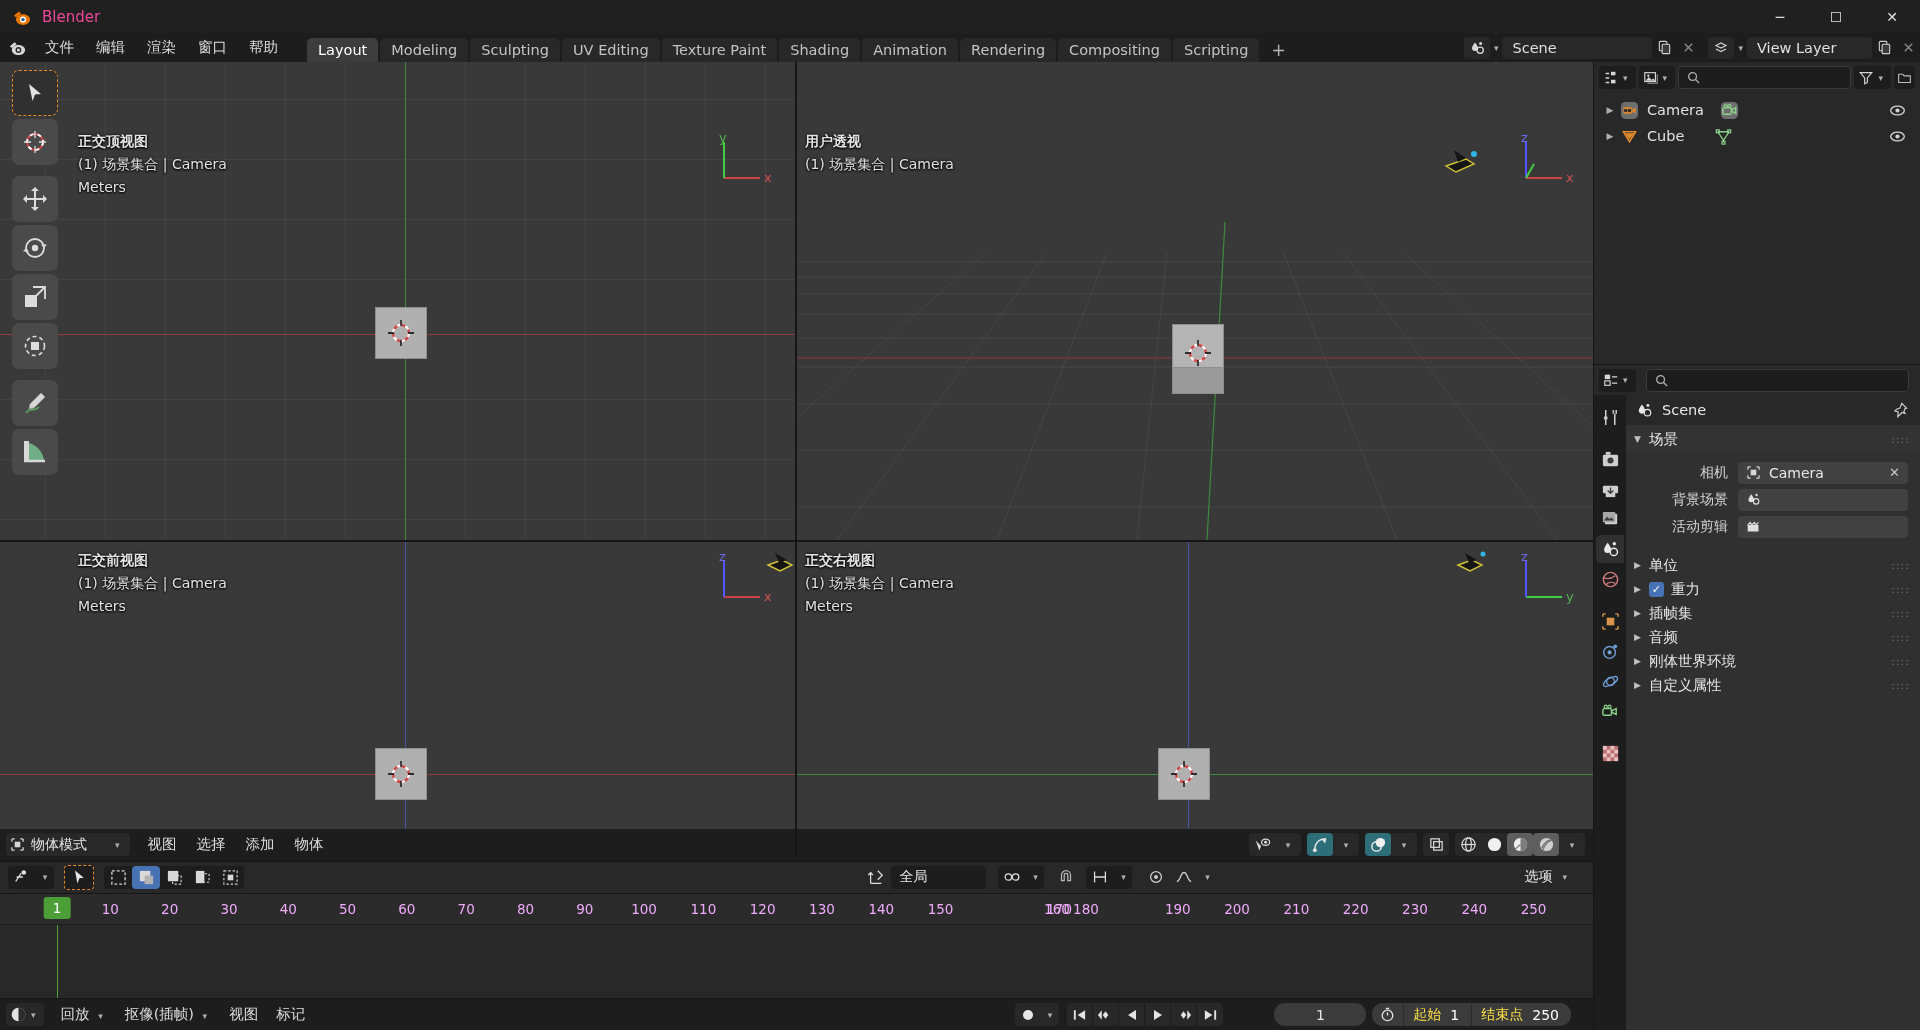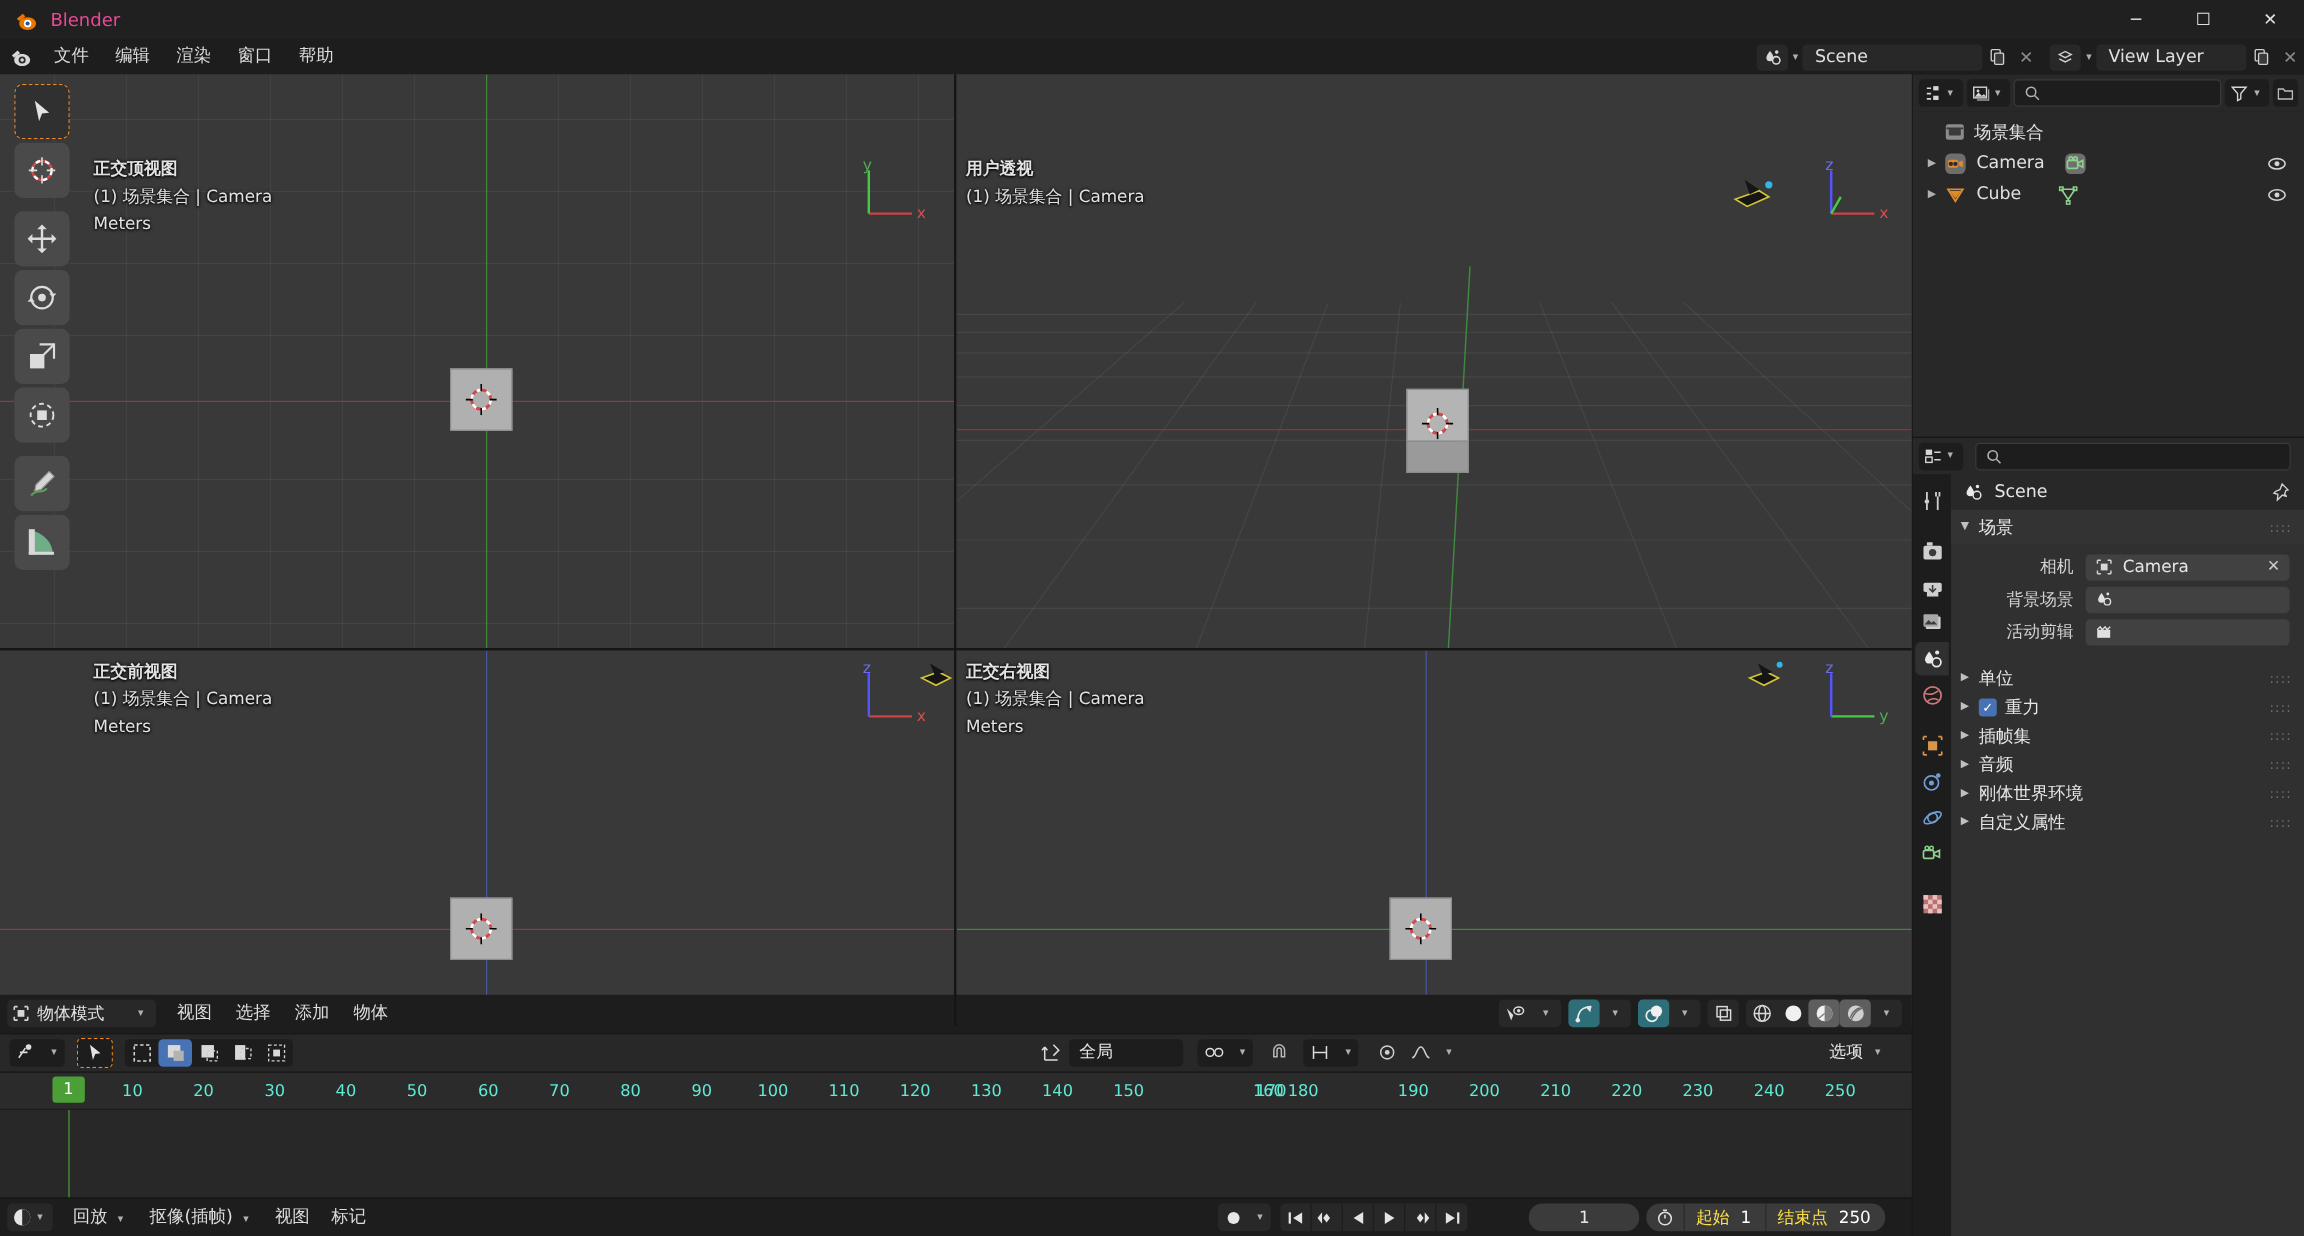--- a/index.html
+++ b/index.html
@@ -82,21 +82,21 @@
   .th-b { width:28px; height:23px; display:flex; align-items:center; justify-content:center;}
   .th-b.act { background:#4772b3; border-radius:4px; }
   .th-b.actorange { border:1px dashed #e8892a; border-radius:4px;}
   .th-right { position:absolute; right:10px; display:flex; align-items:center; font-size:14px;}
   .th-field { background:#1d1d1d; height:23px; border-radius:4px; display:flex; align-items:center;
     padding:0 8px; margin-right:4px; }
 
   
   #timeline { height:109px; background:#282828; border-top:1px solid #161616; position:relative;}
   #tl-ruler { height:31px; background:#2b2b2b; position:relative; border-bottom:1px solid #1d1d1d;}
-  .tl-num { position:absolute; top:7px; font-size:13.5px; color:#5eead4; transform:translateX(-50%); }
+  .tl-num { position:absolute; top:7px; font-size:13.5px; color:#f0abfc; transform:translateX(-50%); }
   .tl-cur { position:absolute; top:3px; height:22px; background:#4c9f37; border-radius:3px;
     color:#fff; font-size:13.5px; display:flex; align-items:center; justify-content:center;
     padding:0 9px; transform:translateX(-50%); }
   .tl-playhead { position:absolute; top:31px; bottom:0; width:1px; background:#4c9f37; }
   #tl-body { position:absolute; top:32px; left:0; right:0; bottom:0; background:#282828; }
 
   
   #anim-bar { height:33px; background:#1d1d1d; display:flex; align-items:center;
     padding:0 6px; position:relative; border-top:1px solid #161616;}
   .ab-menu { padding:0 9px; height:23px; line-height:23px; font-size:14.5px; color:#dcdcdc;}
@@ -186,20 +186,33 @@
       <circle cx="11" cy="12.6" r="1.6" fill="#d8d8d8"></circle>
       <path d="M2 8.6l5-4.2 2.2 2.3L4 10.6z" fill="#d8d8d8"></path>
     </svg>
   </div>
   <div class="menu-item">文件</div>
   <div class="menu-item">编辑</div>
   <div class="menu-item">渲染</div>
   <div class="menu-item">窗口</div>
   <div class="menu-item">帮助</div>
 
+  <div class="ws-tabs">
+    <div class="ws-tab active">Layout</div>
+    <div class="ws-tab">Modeling</div>
+    <div class="ws-tab">Sculpting</div>
+    <div class="ws-tab">UV Editing</div>
+    <div class="ws-tab">Texture Paint</div>
+    <div class="ws-tab">Shading</div>
+    <div class="ws-tab">Animation</div>
+    <div class="ws-tab">Rendering</div>
+    <div class="ws-tab">Compositing</div>
+    <div class="ws-tab">Scripting</div>
+    <div class="ws-add">+</div>
+  </div>
 
   <div class="topbar-right">
     <div class="scene-block">
       <span class="icon-sq">
         <svg width="16" height="16" viewBox="0 0 16 16">
           <path d="M6 2.5c-1.6 2-3 4.1-3 5.6a3 3 0 006 0c0-1.5-1.4-3.6-3-5.6z" fill="#d8d8d8"></path>
           <circle cx="11.2" cy="10.3" r="3.1" fill="none" stroke="#d8d8d8" stroke-width="1.3"></circle>
           <circle cx="11.6" cy="3.4" r="1.5" fill="#d8d8d8"></circle>
         </svg>
       </span>
@@ -815,31 +828,20 @@
           <span class="dd-arrow">▾</span>
         </div>
         <div class="ol-btn" style="padding:0 3px;">
           <svg width="15" height="15" viewBox="0 0 18 18">
               <path d="M2 5h5l1.5 2H16v8H2z" fill="none" stroke="#bdbdbd" stroke-width="1.3"></path>
             </svg>
         </div>
       </div>
 
       <div id="ol-body">
-        <div class="ol-row">
-          <span class="ol-tri"></span>
-          <span style="margin-right:7px;display:flex;">
-            <svg width="18" height="18" viewBox="0 0 18 18">
-                <rect x="1.5" y="2.5" width="15" height="13" rx="2" fill="#8b8b8b"></rect>
-                <rect x="4" y="6" width="10" height="6" rx="1" fill="#3b3b3b"></rect>
-                <path d="M2 6h14" stroke="#3b3b3b" stroke-width="1.3"></path>
-              </svg>
-          </span>
-          <span>场景集合</span>
-        </div>
 
         <div class="ol-row">
           <span class="ol-tri">▶</span>
           <span style="margin-right:8px;display:flex;">
             <svg width="19" height="19" viewBox="0 0 20 20">
                 <rect x="1" y="1" width="18" height="18" rx="5" fill="#6e6e6e"></rect>
                 <rect x="3.5" y="6.5" width="9" height="7" rx="1.5" fill="#e08a2e"></rect>
                 <circle cx="6" cy="10" r="1.9" fill="#2b2b2b"></circle>
                 <circle cx="10" cy="10" r="1.9" fill="#2b2b2b"></circle>
                 <path d="M13 8.5l3.5-1.5v6L13 11.5z" fill="#e08a2e"></path>

